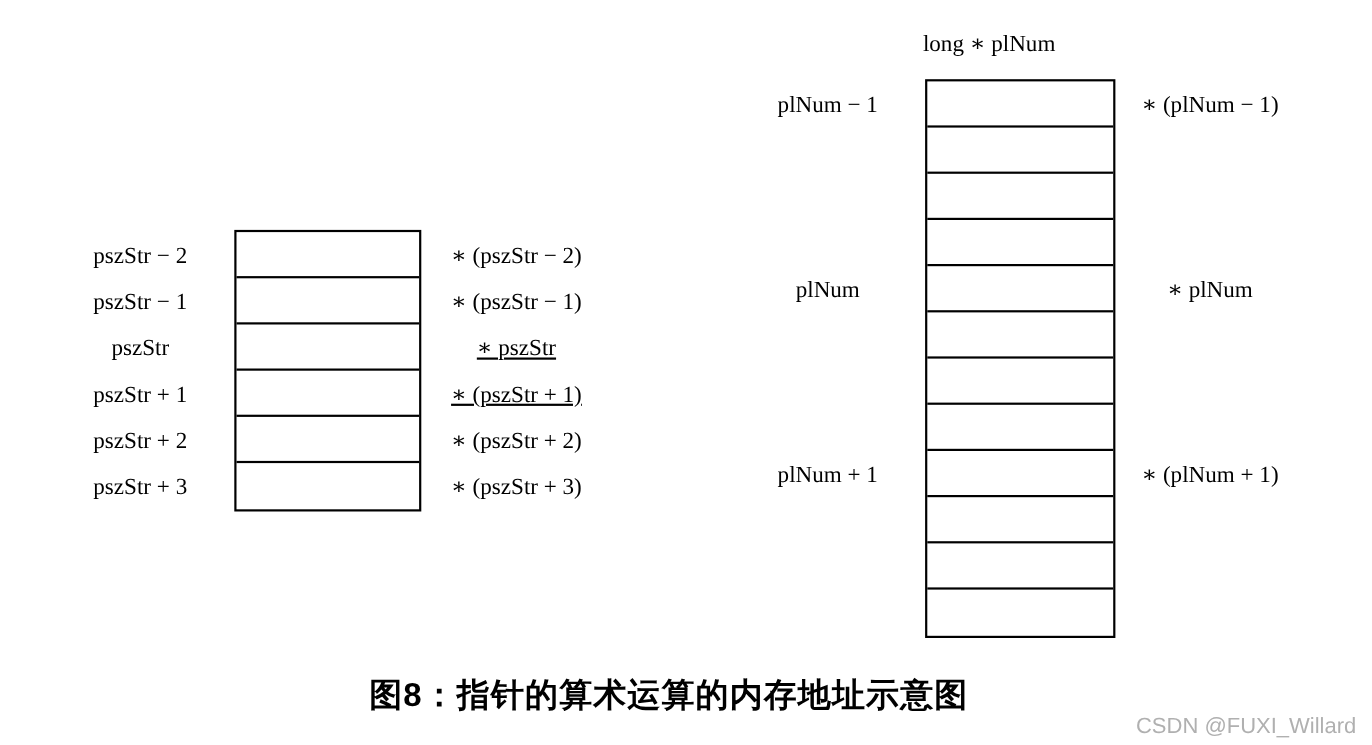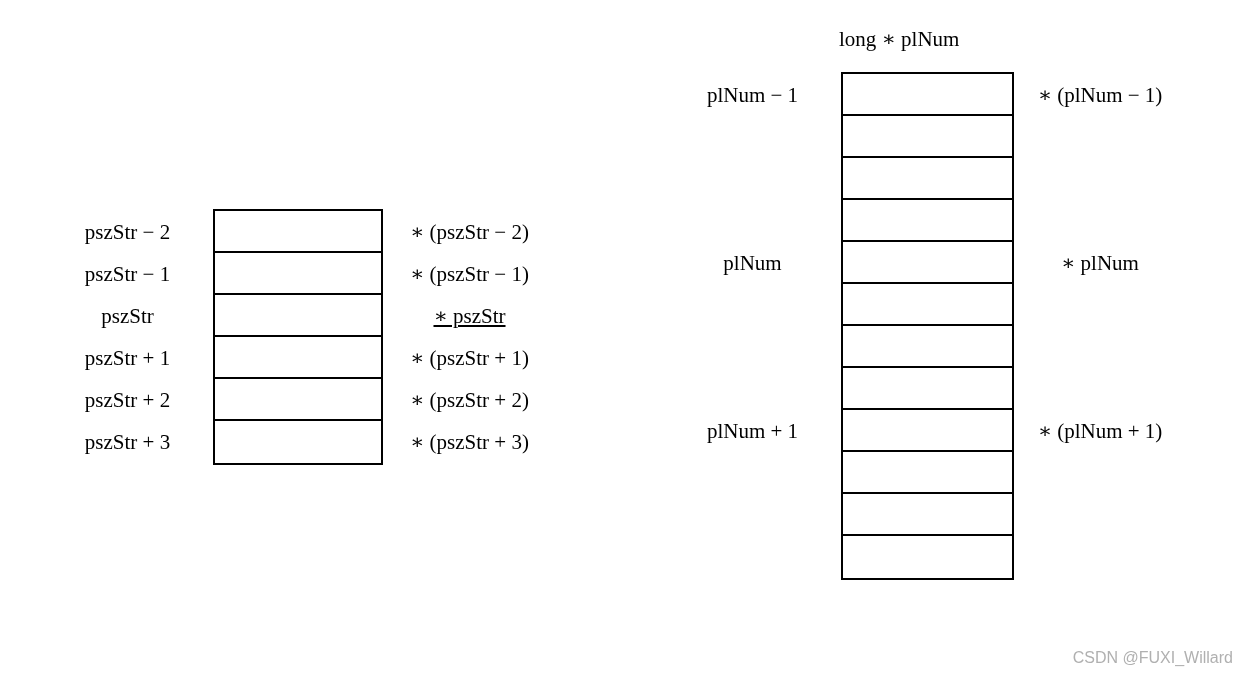--- a/index.html
+++ b/index.html
@@ -72,21 +72,21 @@
     font-weight: 700;
     font-size: 30px;
     letter-spacing: 1px;
     white-space: nowrap;
   }
   #watermark {
     position: absolute;
     right: 14px;
     top: 649px;
     font-family: "Liberation Sans", "DejaVu Sans", sans-serif;
-    font-size: 16px;
+    font-size: 20px;
     color: #b0b0b0;
     white-space: nowrap;
   }
 </style>
 </head>
 <body>
 
 <div id="stage">
 
   <div class="labels-col" id="left-labels">
@@ -102,21 +102,21 @@
       <div class="cell"></div>
       <div class="cell"></div>
       <div class="cell"></div>
       <div class="cell"></div>
       <div class="cell"></div>
     </div>
   <div class="values-col" id="left-values">
       <div class="side-label" style="top: 0px;">∗ (pszStr − 2)</div>
       <div class="side-label" style="top: 42px;">∗ (pszStr − 1)</div>
       <div class="side-label" style="top: 84px; text-decoration: underline;">∗ pszStr</div>
-      <div class="side-label" style="top: 126px;">∗ (pszStr + 1)</div>
+      <div class="side-label" style="top: 126px; text-decoration: underline;">∗ (pszStr + 1)</div>
       <div class="side-label" style="top: 168px;">∗ (pszStr + 2)</div>
       <div class="side-label" style="top: 210px;">∗ (pszStr + 3)</div>
     </div>
 
   <div class="dg-header" id="right-header">long ∗ plNum</div>
   <div class="labels-col" id="right-labels">
       <div class="side-label" style="top: 0px;">plNum − 1</div>
       <div class="side-label" style="top: 168px;">plNum</div>
       <div class="side-label" style="top: 336px;">plNum + 1</div>
     </div>
@@ -133,16 +133,17 @@
       <div class="cell"></div>
       <div class="cell"></div>
       <div class="cell"></div>
     </div>
   <div class="values-col" id="right-values">
       <div class="side-label" style="top: 0px;">∗ (plNum − 1)</div>
       <div class="side-label" style="top: 168px;">∗ plNum</div>
       <div class="side-label" style="top: 336px;">∗ (plNum + 1)</div>
     </div>
 
+  <div id="caption">图8：指针的算术运算的内存地址示意图</div>
 
   <div id="watermark">CSDN @FUXI_Willard</div>
 
 </div>
 
 </body></html>

